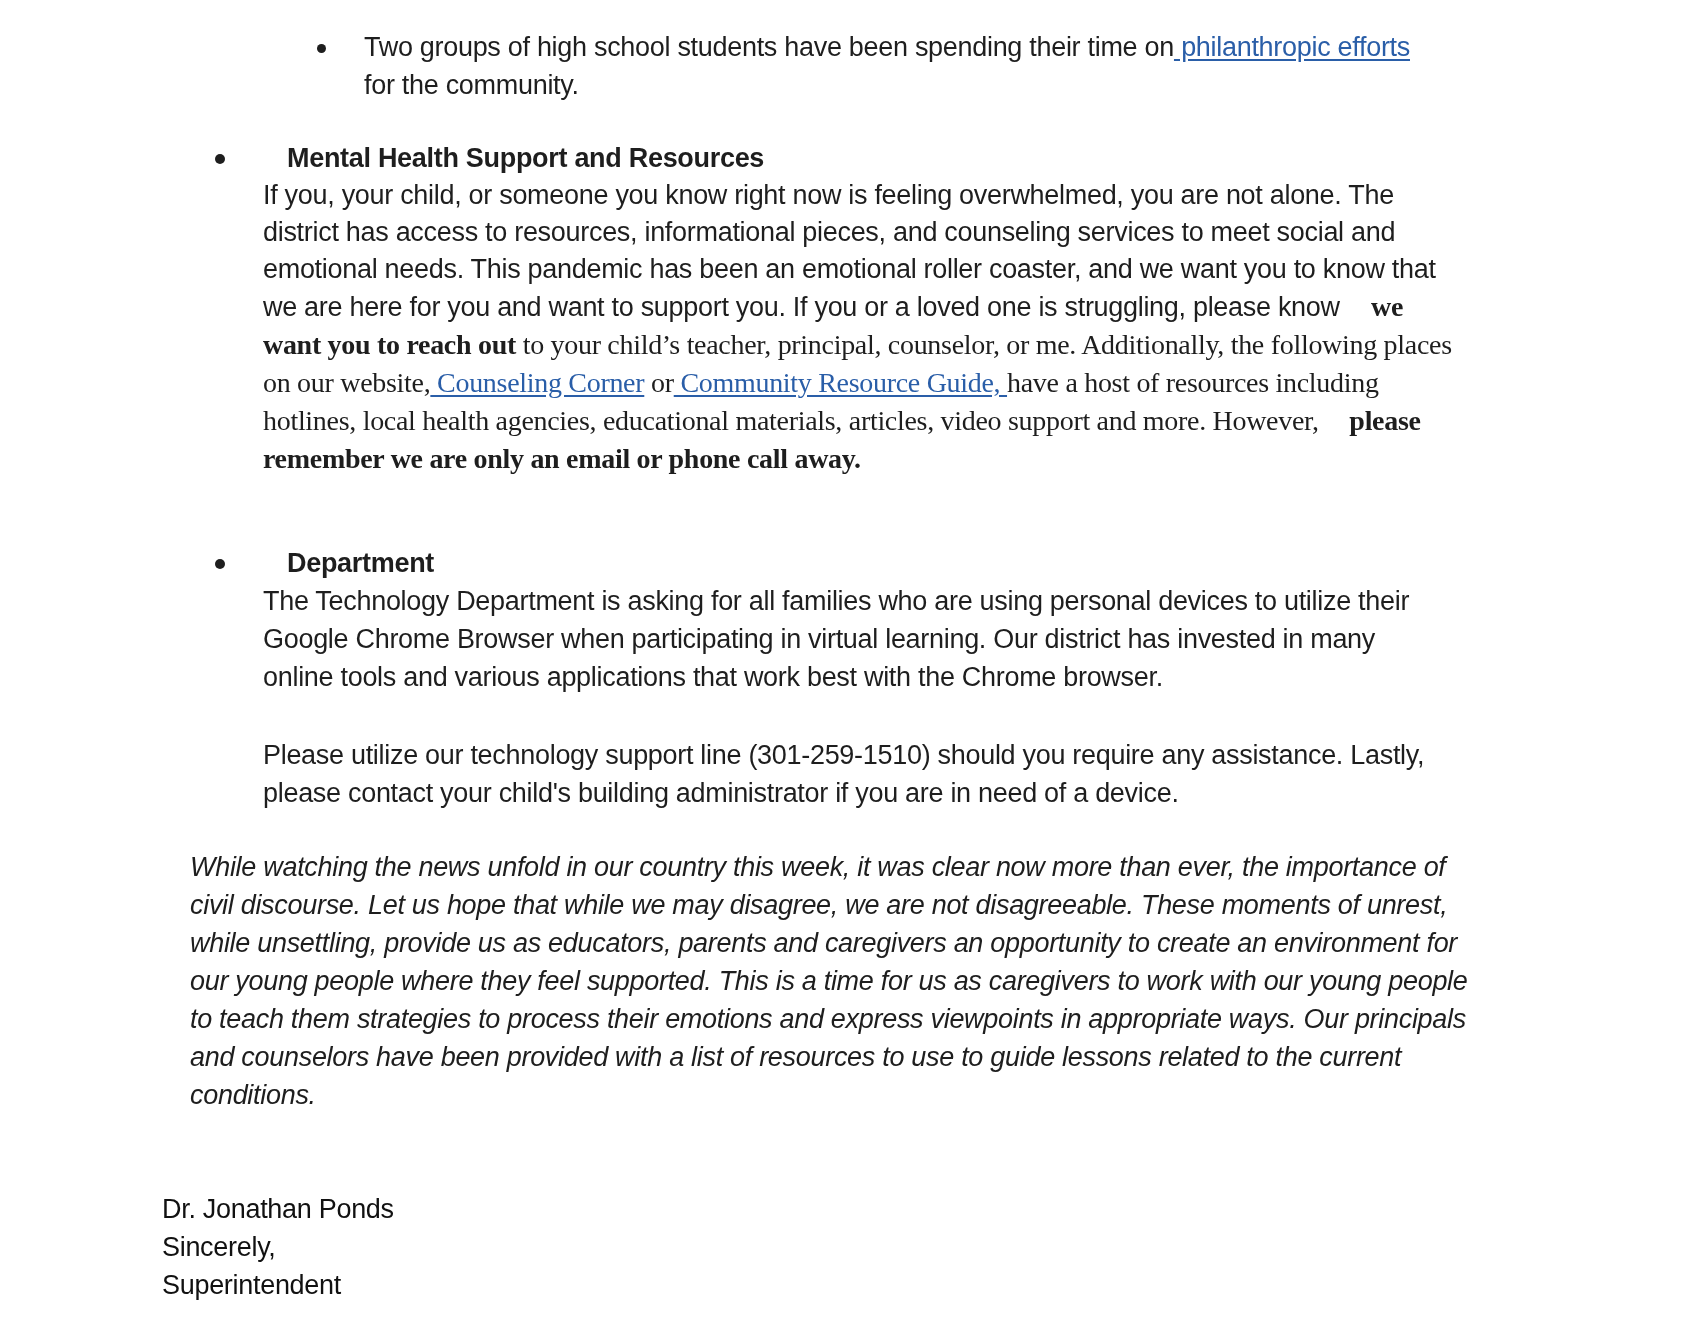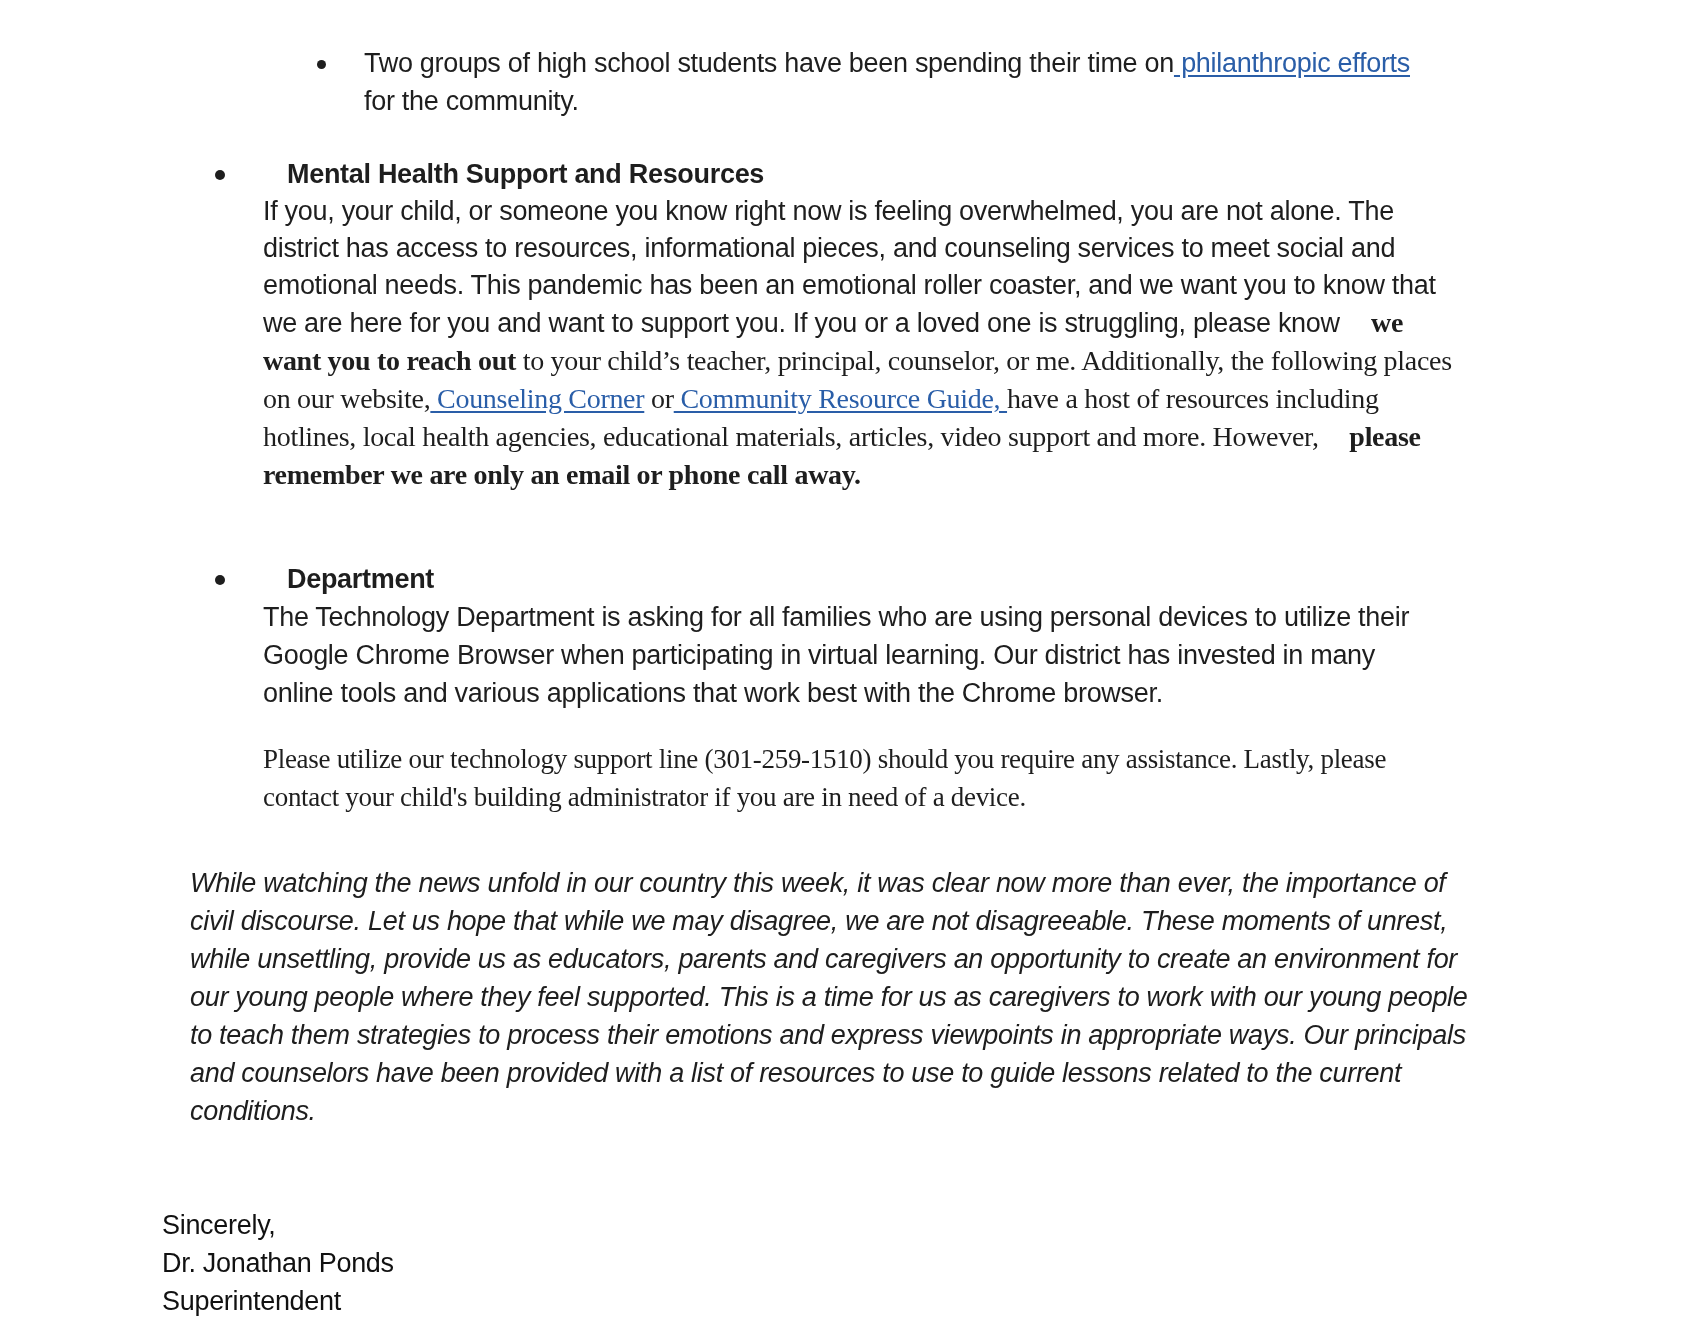--- a/index.html
+++ b/index.html
@@ -1,17 +1,17 @@
 <!DOCTYPE html>
 <html><head>
   <meta charset="utf-8">
   <style>
     html, body { margin: 0; padding: 0; background: #ffffff; }
     body { width: 1700px; height: 1332px; position: relative; overflow: hidden; color: #1e1e1e; }
-    .page { position: absolute; left: 0; top: 16px; width: 1700px; height: 1197px; }
+    .page { position: absolute; left: 0; top: 0; width: 1700px; height: 1197px; }
     .sans { font-family: "Liberation Sans", "DejaVu Sans", sans-serif; font-size: 27px; letter-spacing: -0.3px; }
     .serif { font-family: "Liberation Serif", "DejaVu Serif", serif; font-size: 28px; }
     .block { position: absolute; line-height: 38px; }
     .bullet { position: absolute; width: 10px; height: 10px; border-radius: 50%; background: #1e1e1e; }
     a.link { color: #2a5ea8; text-decoration: underline; text-underline-offset: 3px; }
     .bold { font-weight: bold; margin-left: 24px; }
     .ital { font-style: italic; }
     p { margin: 0; }
   </style>
 </head>
@@ -29,26 +29,26 @@
     <p class="sans bold">Mental Health Support and Resources</p>
     <p class="sans" style="line-height:37px;">
       <span>If you, your child, or someone you know right now is feeling overwhelmed, you are not alone. The district has access to resources, informational pieces, and counseling services to meet social and emotional needs. This pandemic has been an emotional roller coaster, and we want you to know that we are here for you and want to support you. If you or a loved one is struggling, please know </span><span class="serif bold">we want you to reach out</span><span class="serif"> to your child’s teacher, principal, counselor, or me. Additionally, the following places on our website,</span><a class="link serif" href="#"> Counseling Corner</a><span class="serif"> or</span><a class="link serif" href="#"> Community Resource Guide, </a><span class="serif"> have a host of resources including hotlines, local health agencies, educational materials, articles, video support and more. However, </span><span class="serif bold">please remember we are only an email or phone call away.</span>
     </p>
   </div>
 
   <span class="bullet" style="left:215px; top:559px;"></span>
   <div class="block sans" style="left:263px; top:544px; width:1180px;">
     <p class="bold">Department</p>
     <p>The Technology Department is asking for all families who are using personal devices to utilize their Google Chrome Browser when participating in virtual learning. Our district has invested in many online tools and various applications that work best with the Chrome browser.</p>
-    <p style="margin-top:28px;font-family:Liberation Serif, serif;">Please utilize our technology support line (301-259-1510) should you require any assistance. Lastly, please contact your child's building administrator if you are in need of a device.</p>
+    <p style="margin-top:40px;">Please utilize our technology support line (301-259-1510) should you require any assistance. Lastly, please contact your child's building administrator if you are in need of a device.</p>
   </div>
 
   <div class="block sans ital" style="left:162px; top:848px; width:1300px;margin-left:28px;">
     <p>While watching the news unfold in our country this week, it was clear now more than ever, the importance of civil discourse. Let us hope that while we may disagree, we are not disagreeable. These moments of unrest, while unsettling, provide us as educators, parents and caregivers an opportunity to create an environment for our young people where they feel supported. This is a time for us as caregivers to work with our young people to teach them strategies to process their emotions and express viewpoints in appropriate ways. Our principals and counselors have been provided with a list of resources to use to guide lessons related to the current conditions.</p>
   </div>
 
   <div class="block sans" style="left:162px; top:1190px; width:600px; color:#111;">
+    <p>Dr. Jonathan Ponds</p>
     <p>Sincerely,</p>
-    <p>Dr. Jonathan Ponds</p>
     <p>Superintendent</p>
   </div>
 
 </div>
 
 </body></html>

